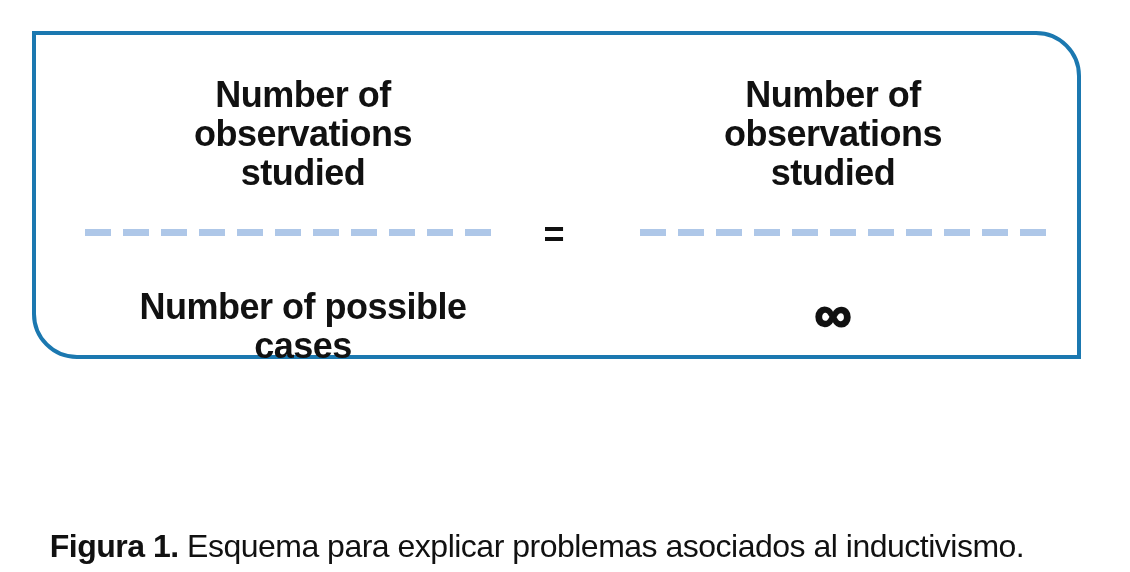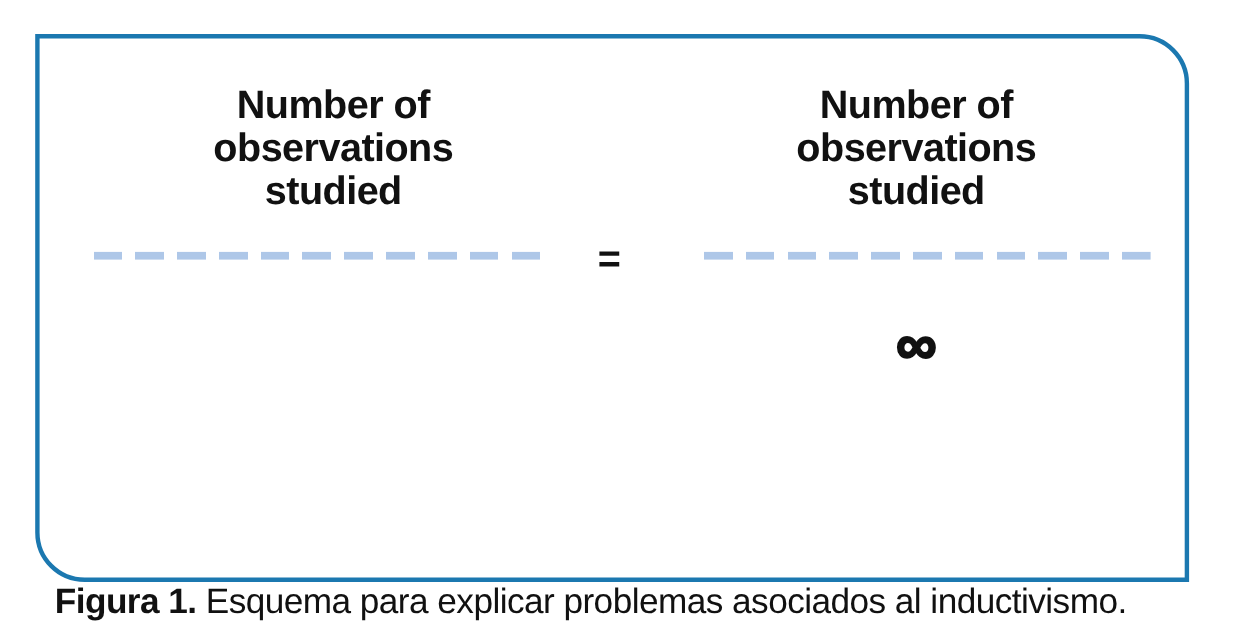--- a/index.html
+++ b/index.html
@@ -15,21 +15,21 @@
     position: relative;
     font-family: "Liberation Sans", "DejaVu Sans", sans-serif;
     color: var(--text);
     overflow: hidden;
   }
   .figure-box {
     position: absolute;
     left: 32px;
     top: 31px;
     width: 1049px;
-    height: 498px;
+    height: 328px;
     box-sizing: border-box;
     border: 4px solid var(--border);
     border-radius: 0 45px 0 45px;
     background: #ffffff;
   }
   .eq-text {
     position: absolute;
     font-weight: 700;
     font-size: 36px;
     line-height: 39px;
@@ -89,20 +89,22 @@
 <body>
 
 <div class="figure-box">
 
   <div class="eq-text num-left">Number of
 observations
 studied</div>
 
   <div class="fraction-bar bar-left"></div>
 
+  <div class="eq-text den-left">Number of possible
+cases</div>
 
   <div class="equals-sign">=</div>
 
   <div class="eq-text num-right">Number of
 observations
 studied</div>
 
   <div class="fraction-bar bar-right"></div>
 
   <div class="infinity-symbol">∞</div>

